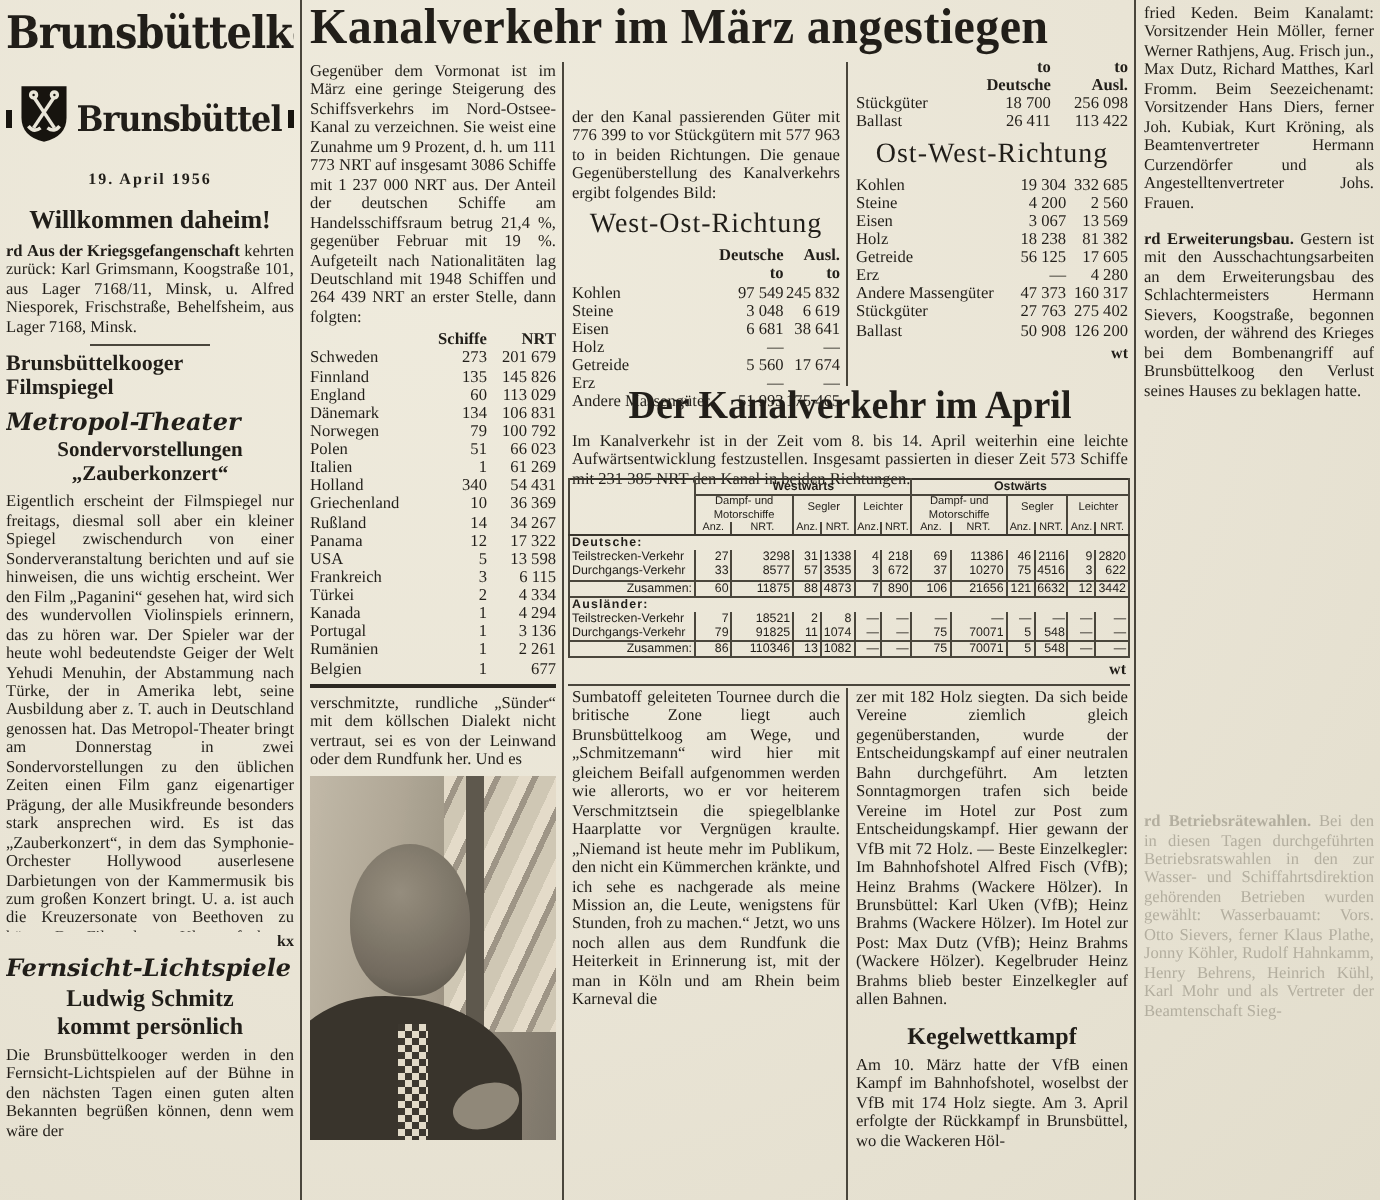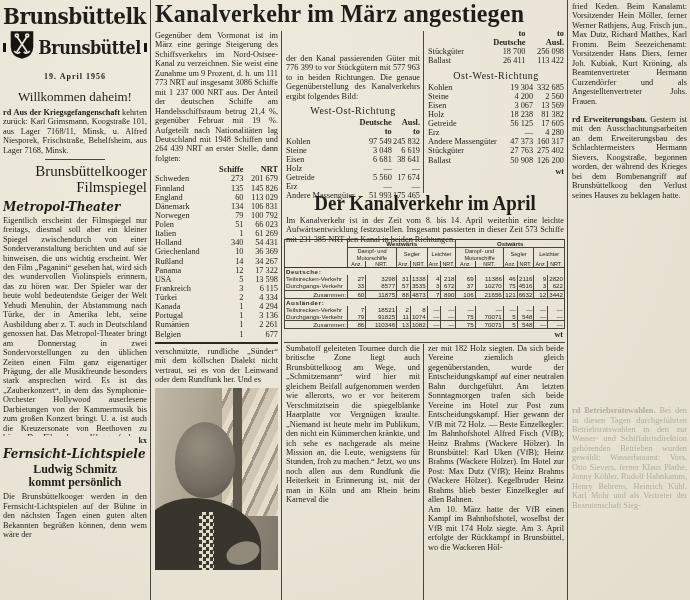--- a/index.html
+++ b/index.html
@@ -10,46 +10,46 @@
   .lead{font-weight:bold;}
   .vrule{position:absolute;width:1px;background:#4a463c;}
   .hrule{height:1px;background:#4a463c;border:0;margin:3px 0;}
   .hrule-short{width:42%;margin:4px auto;height:1px;background:#4a463c;border:0;}
   .hrule-bold{height:2px;background:#2c2922;border:0;margin:3px 0;}
 
   
   .left-col{position:absolute;left:3px;top:2px;width:144px;height:596px;overflow:hidden;}
   .blackletter{font-family:"DejaVu Serif",serif;font-weight:bold;letter-spacing:-0.5px;}
   .masthead-top{font-size:20px;text-align:center;transform:scaleY(1.12);margin-top:2px;}
-  .masthead-row{display:flex;align-items:center;justify-content:center;gap:3px;margin-top:2px;}
+  .masthead-row{display:flex;align-items:center;justify-content:center;gap:3px;margin-top:14px;}
   .mast-bar{flex:0 0 16px;height:9px;background:#17140f;}
   .masthead-bottom{font-size:16px;transform:scaleY(1.1);white-space:nowrap;}
   .date-line{text-align:center;font-size:8px;font-weight:bold;letter-spacing:1px;margin-top:8px;}
-  .h-welcome{text-align:center;font-size:13px;font-weight:normal;margin:8px 0 3px;}
-  .h-film{text-align:right;font-size:15px;font-weight:normal;line-height:1.05;margin:2px 0 4px;}
+  .h-welcome{text-align:center;font-size:13px;font-weight:bold;margin:8px 0 3px;}
+  .h-film{text-align:left;font-size:11px;font-weight:bold;line-height:1.05;margin:2px 0 4px;}
   .venue-script{font-family:"DejaVu Serif",serif;font-style:italic;font-weight:bold;font-size:12px;margin:2px 0 2px;}
   .h-sub{text-align:center;font-size:10.5px;font-weight:bold;line-height:1.1;margin-bottom:3px;}
   .film-body{max-height:220px;overflow:hidden;}
   .sig{text-align:right;font-size:8px;font-weight:bold;}
 
   
   .headline{position:absolute;left:155px;top:1px;width:410px;font-size:24px;font-weight:bold;
     white-space:nowrap;letter-spacing:0.2px;transform:scaleY(1.05);}
   .colA{position:absolute;left:155px;top:31px;width:123px;height:566px;overflow:hidden;}
   .colB{position:absolute;left:286px;top:31px;width:134px;height:164px;overflow:hidden;margin-top:23px;}
   .colC{position:absolute;left:428px;top:27px;width:136px;height:170px;overflow:hidden;}
   .right-col{position:absolute;left:572px;top:2px;width:115px;height:596px;overflow:hidden;}
 
   table{border-collapse:collapse;}
   .plain-table{width:100%;font-size:8.3px;line-height:1.1;margin:2px 0;font-family:Liberation Serif, serif;}
   .plain-table td,.plain-table th{padding:0;}
   .plain-table td:nth-child(2),.plain-table td:nth-child(3),
   .plain-table th:nth-child(2),.plain-table th:nth-child(3){text-align:right;}
   .plain-table td:first-child{text-align:left;}
-  .tbl-title{text-align:center;font-size:10px;margin-top:4px;letter-spacing:0.5px;}
+  .tbl-title{text-align:center;font-size:14px;margin-top:4px;letter-spacing:0.5px;}
 
   
   .april-head{position:absolute;left:286px;top:193px;width:278px;text-align:center;
     font-size:19px;font-weight:bold;transform:scaleY(1.05);}
   .april-intro{position:absolute;left:286px;top:216px;width:278px;}
   .april-table-wrap{position:absolute;left:284px;top:239px;width:281px;}
   .apr{width:281px;font-family:"Liberation Sans",sans-serif;font-size:6.2px;line-height:1.15;
     border:1.5px solid #3a362e;}
   .apr th,.apr td{border-left:1px solid #4a463c;border-right:1px solid #4a463c;
     padding:0 1px;text-align:right;font-weight:normal;}
@@ -122,20 +122,24 @@
     <div class="h-welcome">Willkommen daheim!</div>
     <p><span class="lead">rd</span> <b>Aus der Kriegsgefangenschaft</b> <span>kehrten zurück: Karl Grimsmann, Koogstraße 101, aus Lager 7168/11, Minsk, u. Alfred Niesporek, Frischstraße, Behelfsheim, aus Lager 7168, Minsk.</span></p>
 
     <hr class="hrule-short">
 
     <div class="h-film">
       <div>Brunsbüttelkooger</div>
       <div>Filmspiegel</div>
     </div>
     <div class="venue-script">Metropol-Theater</div>
+    <div class="h-sub">
+      <div>Sondervorstellungen</div>
+      <div>„Zauberkonzert“</div>
+    </div>
     <p class="film-body">Eigentlich erscheint der Filmspiegel nur freitags, diesmal soll aber ein kleiner Spiegel zwischendurch von einer Sonderveranstaltung berichten und auf sie hinweisen, die uns wichtig erscheint. Wer den Film „Paganini“ gesehen hat, wird sich des wundervollen Violinspiels erinnern, das zu hören war. Der Spieler war der heute wohl bedeutendste Geiger der Welt Yehudi Menuhin, der Abstammung nach Türke, der in Amerika lebt, seine Ausbildung aber z. T. auch in Deutschland genossen hat. Das Metropol-Theater bringt am Donnerstag in zwei Sondervorstellungen zu den üblichen Zeiten einen Film ganz eigenartiger Prägung, der alle Musikfreunde besonders stark ansprechen wird. Es ist das „Zauberkonzert“, in dem das Symphonie-Orchester Hollywood auserlesene Darbietungen von der Kammermusik bis zum großen Konzert bringt. U. a. ist auch die Kreuzersonate von Beethoven zu hören. Der Film, dessen Klangaufnahmen mit besonderer Liebe gemacht werden mußten, wird auch bei uns hoffentlich sein Publikum finden. Er ist fast nur in Großstädten gespielt worden und steht wegen seiner starken Nachfrage auch nur für diesen einen Tag bei gleichem Eintrittspreis wie sonst zur Verfügung. — Das sollte man sich nicht entgehen lassen.</p>
     <div class="sig">kx</div>
 
     <div class="venue-script">Fernsicht-Lichtspiele</div>
     <div class="h-sub" style="font-size:12px">
       <div>Ludwig Schmitz</div>
       <div>kommt persönlich</div>
     </div>
     <p>Die Brunsbüttelkooger werden in den Fernsicht-Lichtspielen auf der Bühne in den nächsten Tagen einen guten alten Bekannten begrüßen können, denn wem wäre der</p>
   </div>
@@ -531,20 +535,21 @@
     <div class="april-sig">wt</div>
     <hr class="hrule">
   </div>
 
   <div class="colB2">
     <p>Sumbatoff geleiteten Tournee durch die britische Zone liegt auch Brunsbüttelkoog am Wege, und „Schmitzemann“ wird hier mit gleichem Beifall aufgenommen werden wie allerorts, wo er vor heiterem Verschmitztsein die spiegelblanke Haarplatte vor Vergnügen kraulte. „Niemand ist heute mehr im Publikum, den nicht ein Kümmerchen kränkte, und ich sehe es nachgerade als meine Mission an, die Leute, wenigstens für Stunden, froh zu machen.“ Jetzt, wo uns noch allen aus dem Rundfunk die Heiterkeit in Erinnerung ist, mit der man in Köln und am Rhein beim Karneval die</p>
   </div>
 
   <div class="colC2">
     <p>zer mit 182 Holz siegten. Da sich beide Vereine ziemlich gleich gegenüberstanden, wurde der Entscheidungskampf auf einer neutralen Bahn durchgeführt. Am letzten Sonntagmorgen trafen sich beide Vereine im Hotel zur Post zum Entscheidungskampf. Hier gewann der VfB mit 72 Holz. — Beste Einzelkegler: Im Bahnhofshotel Alfred Fisch (VfB); Heinz Brahms (Wackere Hölzer). In Brunsbüttel: Karl Uken (VfB); Heinz Brahms (Wackere Hölzer). Im Hotel zur Post: Max Dutz (VfB); Heinz Brahms (Wackere Hölzer). Kegelbruder Heinz Brahms blieb bester Einzelkegler auf allen Bahnen.</p>
+    <div class="h-kegel">Kegelwettkampf</div>
     <p>Am 10. März hatte der VfB einen Kampf im Bahnhofshotel, woselbst der VfB mit 174 Holz siegte. Am 3. April erfolgte der Rückkampf in Brunsbüttel, wo die Wackeren Höl-</p>
   </div>
 
   <div class="right-col">
     <p>fried Keden. Beim Kanalamt: Vorsitzender Hein Möller, ferner Werner Rathjens, Aug. Frisch jun., Max Dutz, Richard Matthes, Karl Fromm. Beim Seezeichenamt: Vorsitzender Hans Diers, ferner Joh. Kubiak, Kurt Kröning, als Beamtenvertreter Hermann Curzendörfer und als Angestelltenvertreter Johs. Frauen.</p>
     <p style="margin-top:9px"><span class="lead">rd</span> <b>Erweiterungsbau.</b> <span>Gestern ist mit den Ausschachtungsarbeiten an dem Erweiterungsbau des Schlachtermeisters Hermann Sievers, Koogstraße, begonnen worden, der während des Krieges bei dem Bombenangriff auf Brunsbüttelkoog den Verlust seines Hauses zu beklagen hatte.</span></p>
     <p class="faded" style="margin-top:206px"><span class="lead">rd</span> <b>Betriebsrätewahlen.</b> <span>Bei den in diesen Tagen durchgeführten Betriebsratswahlen in den zur Wasser- und Schiffahrtsdirektion gehörenden Betrieben wurden gewählt: Wasserbauamt: Vors. Otto Sievers, ferner Klaus Plathe, Jonny Köhler, Rudolf Hahnkamm, Henry Behrens, Heinrich Kühl, Karl Mohr und als Vertreter der Beamtenschaft Sieg-</span></p>
   </div>
 
 </div>

